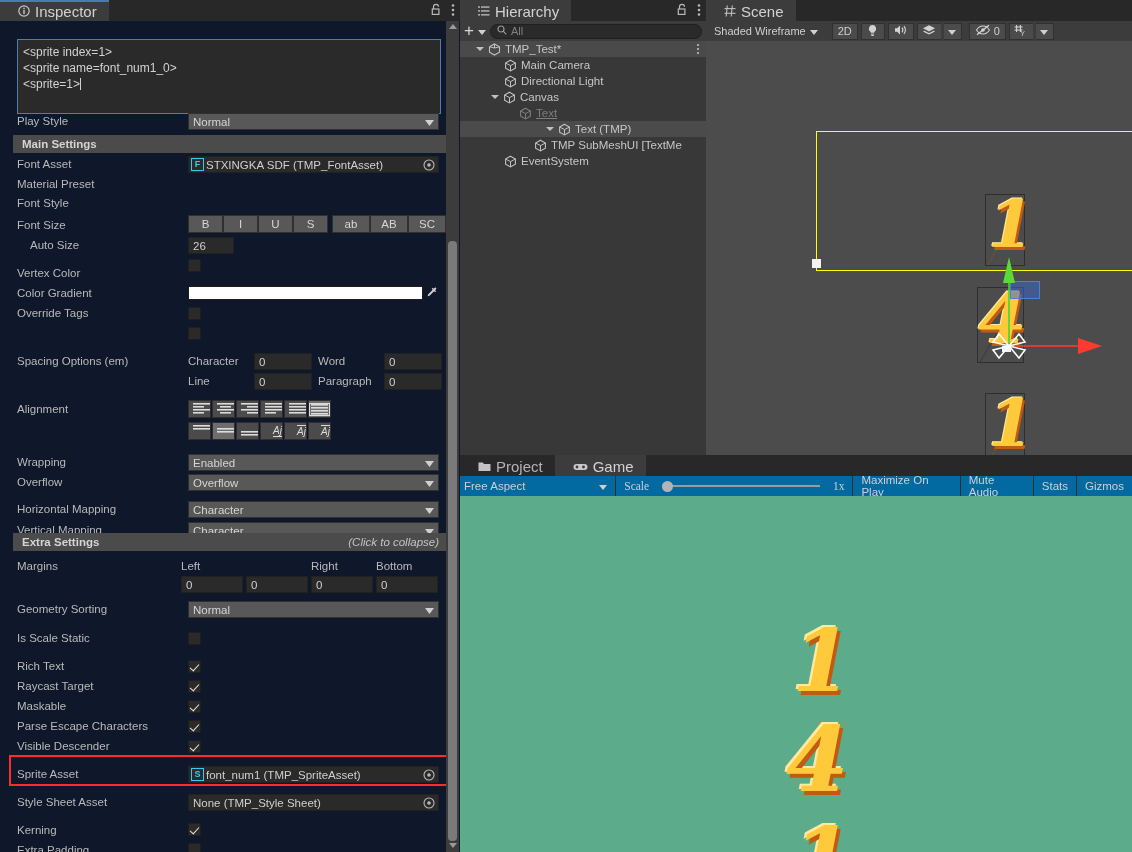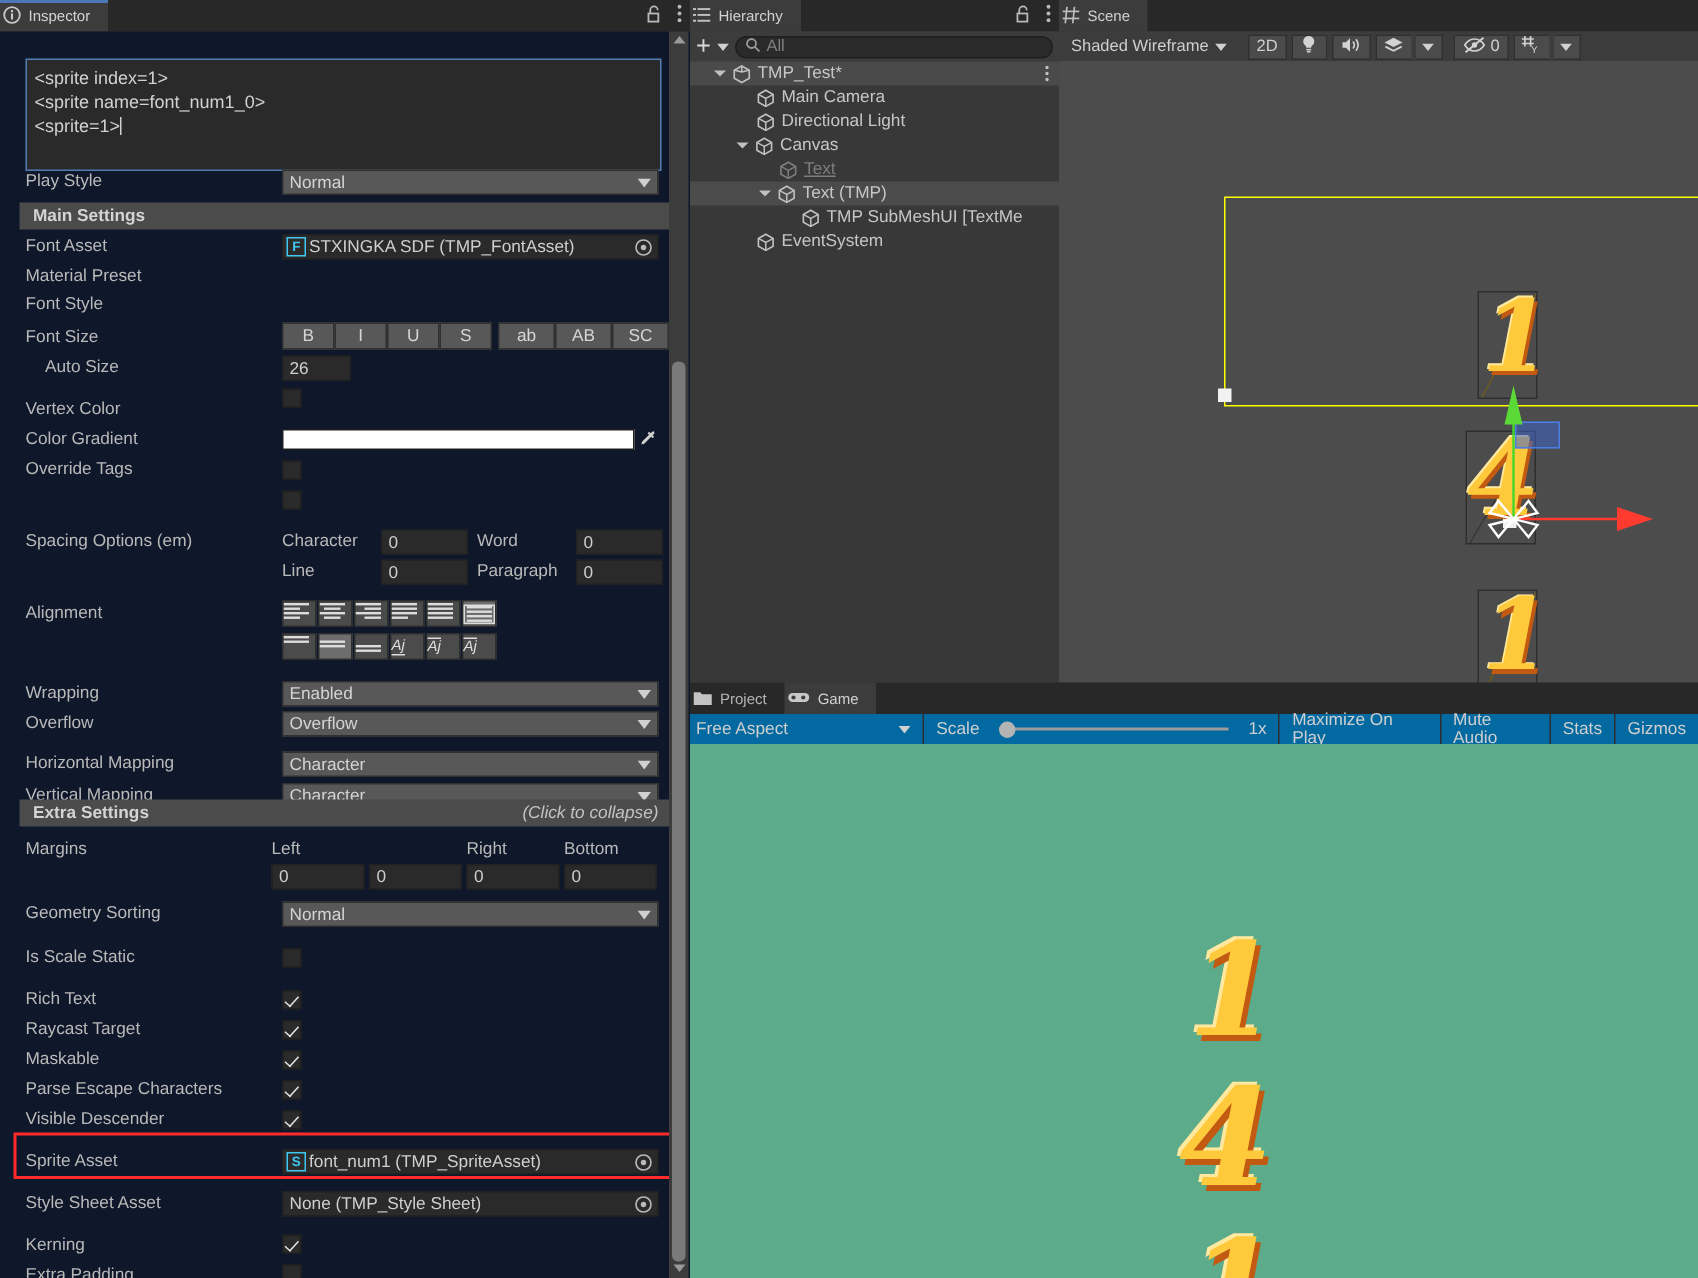--- a/index.html
+++ b/index.html
@@ -13,23 +13,23 @@
   }
   #root { position: relative; width: 1132px; height: 852px; }
 
   
   .panel { position: absolute; background: #383838; overflow: hidden; }
   .tabbar {
     height: 21px; background: #282828;
     display: flex; align-items: flex-end; position: relative;
   }
   .tab {
-    height: 21px; padding: 0 12px 0 2px;
+    height: 21px; padding: 0 12px 0 18px;
     display: flex; align-items: center; gap: 5px;
-    font-size: 10px; color: #b4b4b4;
+    font-size: 15px; color: #b4b4b4;
     background: #282828;
     border-top: 2px solid transparent;
   }
   .tab.active { background: #3c3c3c; border-top: 2px solid #4a79b5; color: #d2d2d2; }
   .tab.active.noline { border-top: 2px solid transparent; background:#3c3c3c; }
   .tabbar-right {
     position: absolute; right: 5px; top: 0; height: 21px;
     display: flex; align-items: center; gap: 9px;
   }
 
@@ -89,21 +89,21 @@
     position: absolute; height: 14px; background: #ffffff;
     border: 1px solid #1e1e1e;
   }
   .btn-seg {
     position: absolute; height: 18px; background: #585858;
     border: 1px solid #303030; display: flex; align-items: center;
     justify-content: center; color: #d6d6d6; font-size: 11.5px;
   }
   .align-btn {
     width: 23px; height: 18px; background: #4b4b4b; border: 1px solid #2e2e2e;
-    display: flex; align-items: center; justify-content: flex-start; margin-right: 1px;
+    display: flex; align-items: center; justify-content: flex-end; margin-right: 1px;
     position: relative;
   }
   .align-btn.sel { background: #6d6d6d; }
   .align-row { position: absolute; display: flex; }
   .scrollbar-v {
     position: absolute; width: 13px; background: #3c3c3c;
   }
   .sb-thumb { position: absolute; left: 2px; width: 9px; background: #7a7a7a; border-radius: 4px; }
   .sb-arrow { position: absolute; left: 3px; width: 0; height: 0;
               border-left: 4px solid transparent; border-right: 4px solid transparent; }
@@ -602,21 +602,21 @@
         </div>
         <div class="h-row dim" style="top: 64px; text-decoration: underline;">
           <span style="display: inline-block; width: 46px;"></span>
           <span style="display: inline-block; width: 13px;"></span>
           <span style="margin-right: 4px; line-height: 0;"><svg width="13" height="13" viewBox="0 0 13 13">
               <path d="M6.5 1.2 11.4 4v5.2L6.5 11.9 1.6 9.2V4z" fill="none" stroke="#7d7d7d" stroke-width="1.1"></path>
               <path d="M1.8 4.1 6.5 6.6l4.8-2.5M6.5 6.6v5.2" fill="none" stroke="#7d7d7d" stroke-width="1"></path>
             </svg></span>
           <span>Text</span>
         </div>
-        <div class="h-row sel" style="top: 80px;">
+        <div class="h-row sel" style="top: 80px; padding-left: 40px;">
           <span style="display: inline-block; width: 46px;"></span>
           <span class="tri open" style="margin-right: 4px;"></span>
           <span style="margin-right: 4px; line-height: 0;"><svg width="13" height="13" viewBox="0 0 13 13">
               <path d="M6.5 1.2 11.4 4v5.2L6.5 11.9 1.6 9.2V4z" fill="none" stroke="#c0c0c0" stroke-width="1.1"></path>
               <path d="M1.8 4.1 6.5 6.6l4.8-2.5M6.5 6.6v5.2" fill="none" stroke="#c0c0c0" stroke-width="1"></path>
             </svg></span>
           <span>Text (TMP)</span>
         </div>
         <div class="h-row" style="top: 96px;">
           <span style="display: inline-block; width: 61px;"></span>
@@ -801,21 +801,21 @@
       </div>
     </div>
 
     <div id="game-toolbar">
       <div class="gtool" style="width:160px; justify-content:space-between; padding-left:4px;">
         <span>Free Aspect</span>
         <span><svg width="8" height="5" viewBox="0 0 8 5">
               <path d="M0 0h8L4 5z" fill="#d0d0d0"></path>
             </svg></span>
       </div>
-      <div class="gtool" style="width:243px; gap:13px;">
+      <div class="gtool" style="width:243px; gap:13px;font-family:Liberation Serif, serif;">
         <span>Scale</span>
         <span style="position:relative; flex:1; height:12px; display:flex; align-items:center;">
           <span style="position:absolute; left:0; right:0; height:2px; background:#9b9b9b;"></span>
           <span style="position:absolute; left:0; width:11px; height:11px; border-radius:50%; background:#b4b4b4;"></span>
         </span>
         <span>1x</span>
       </div>
       <div class="gtool">
         <span>Maximize On Play</span>
       </div>

